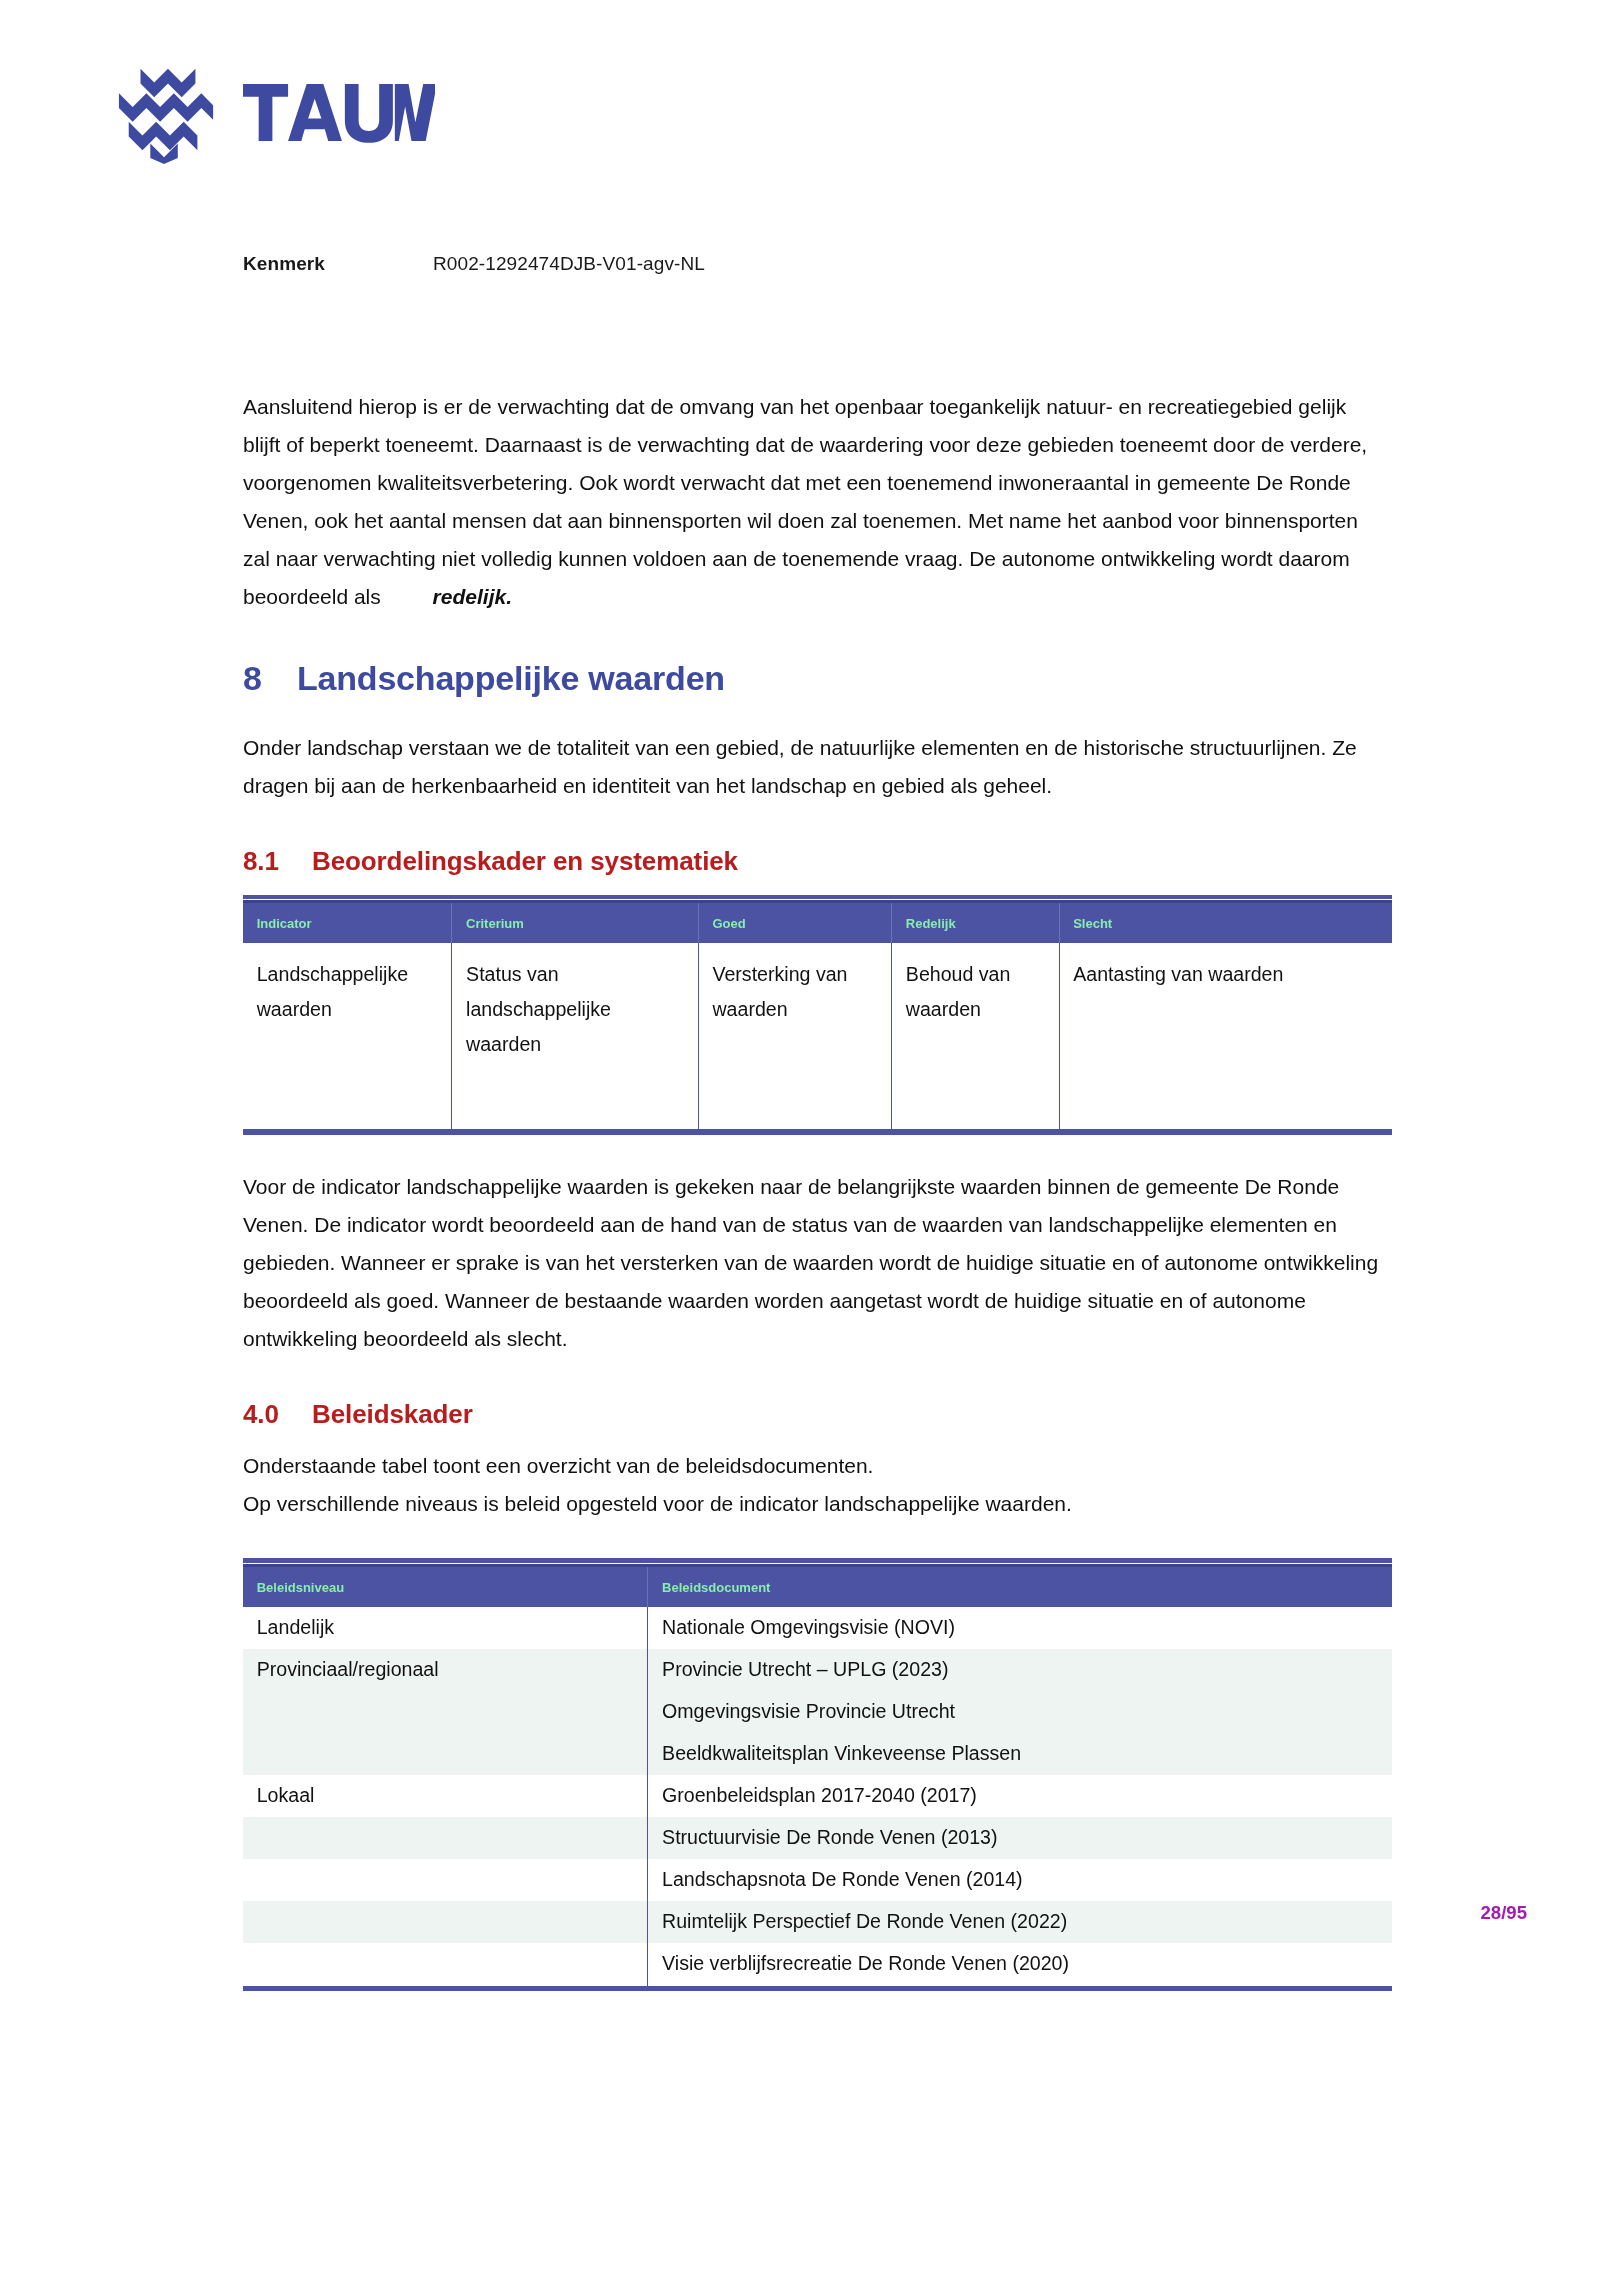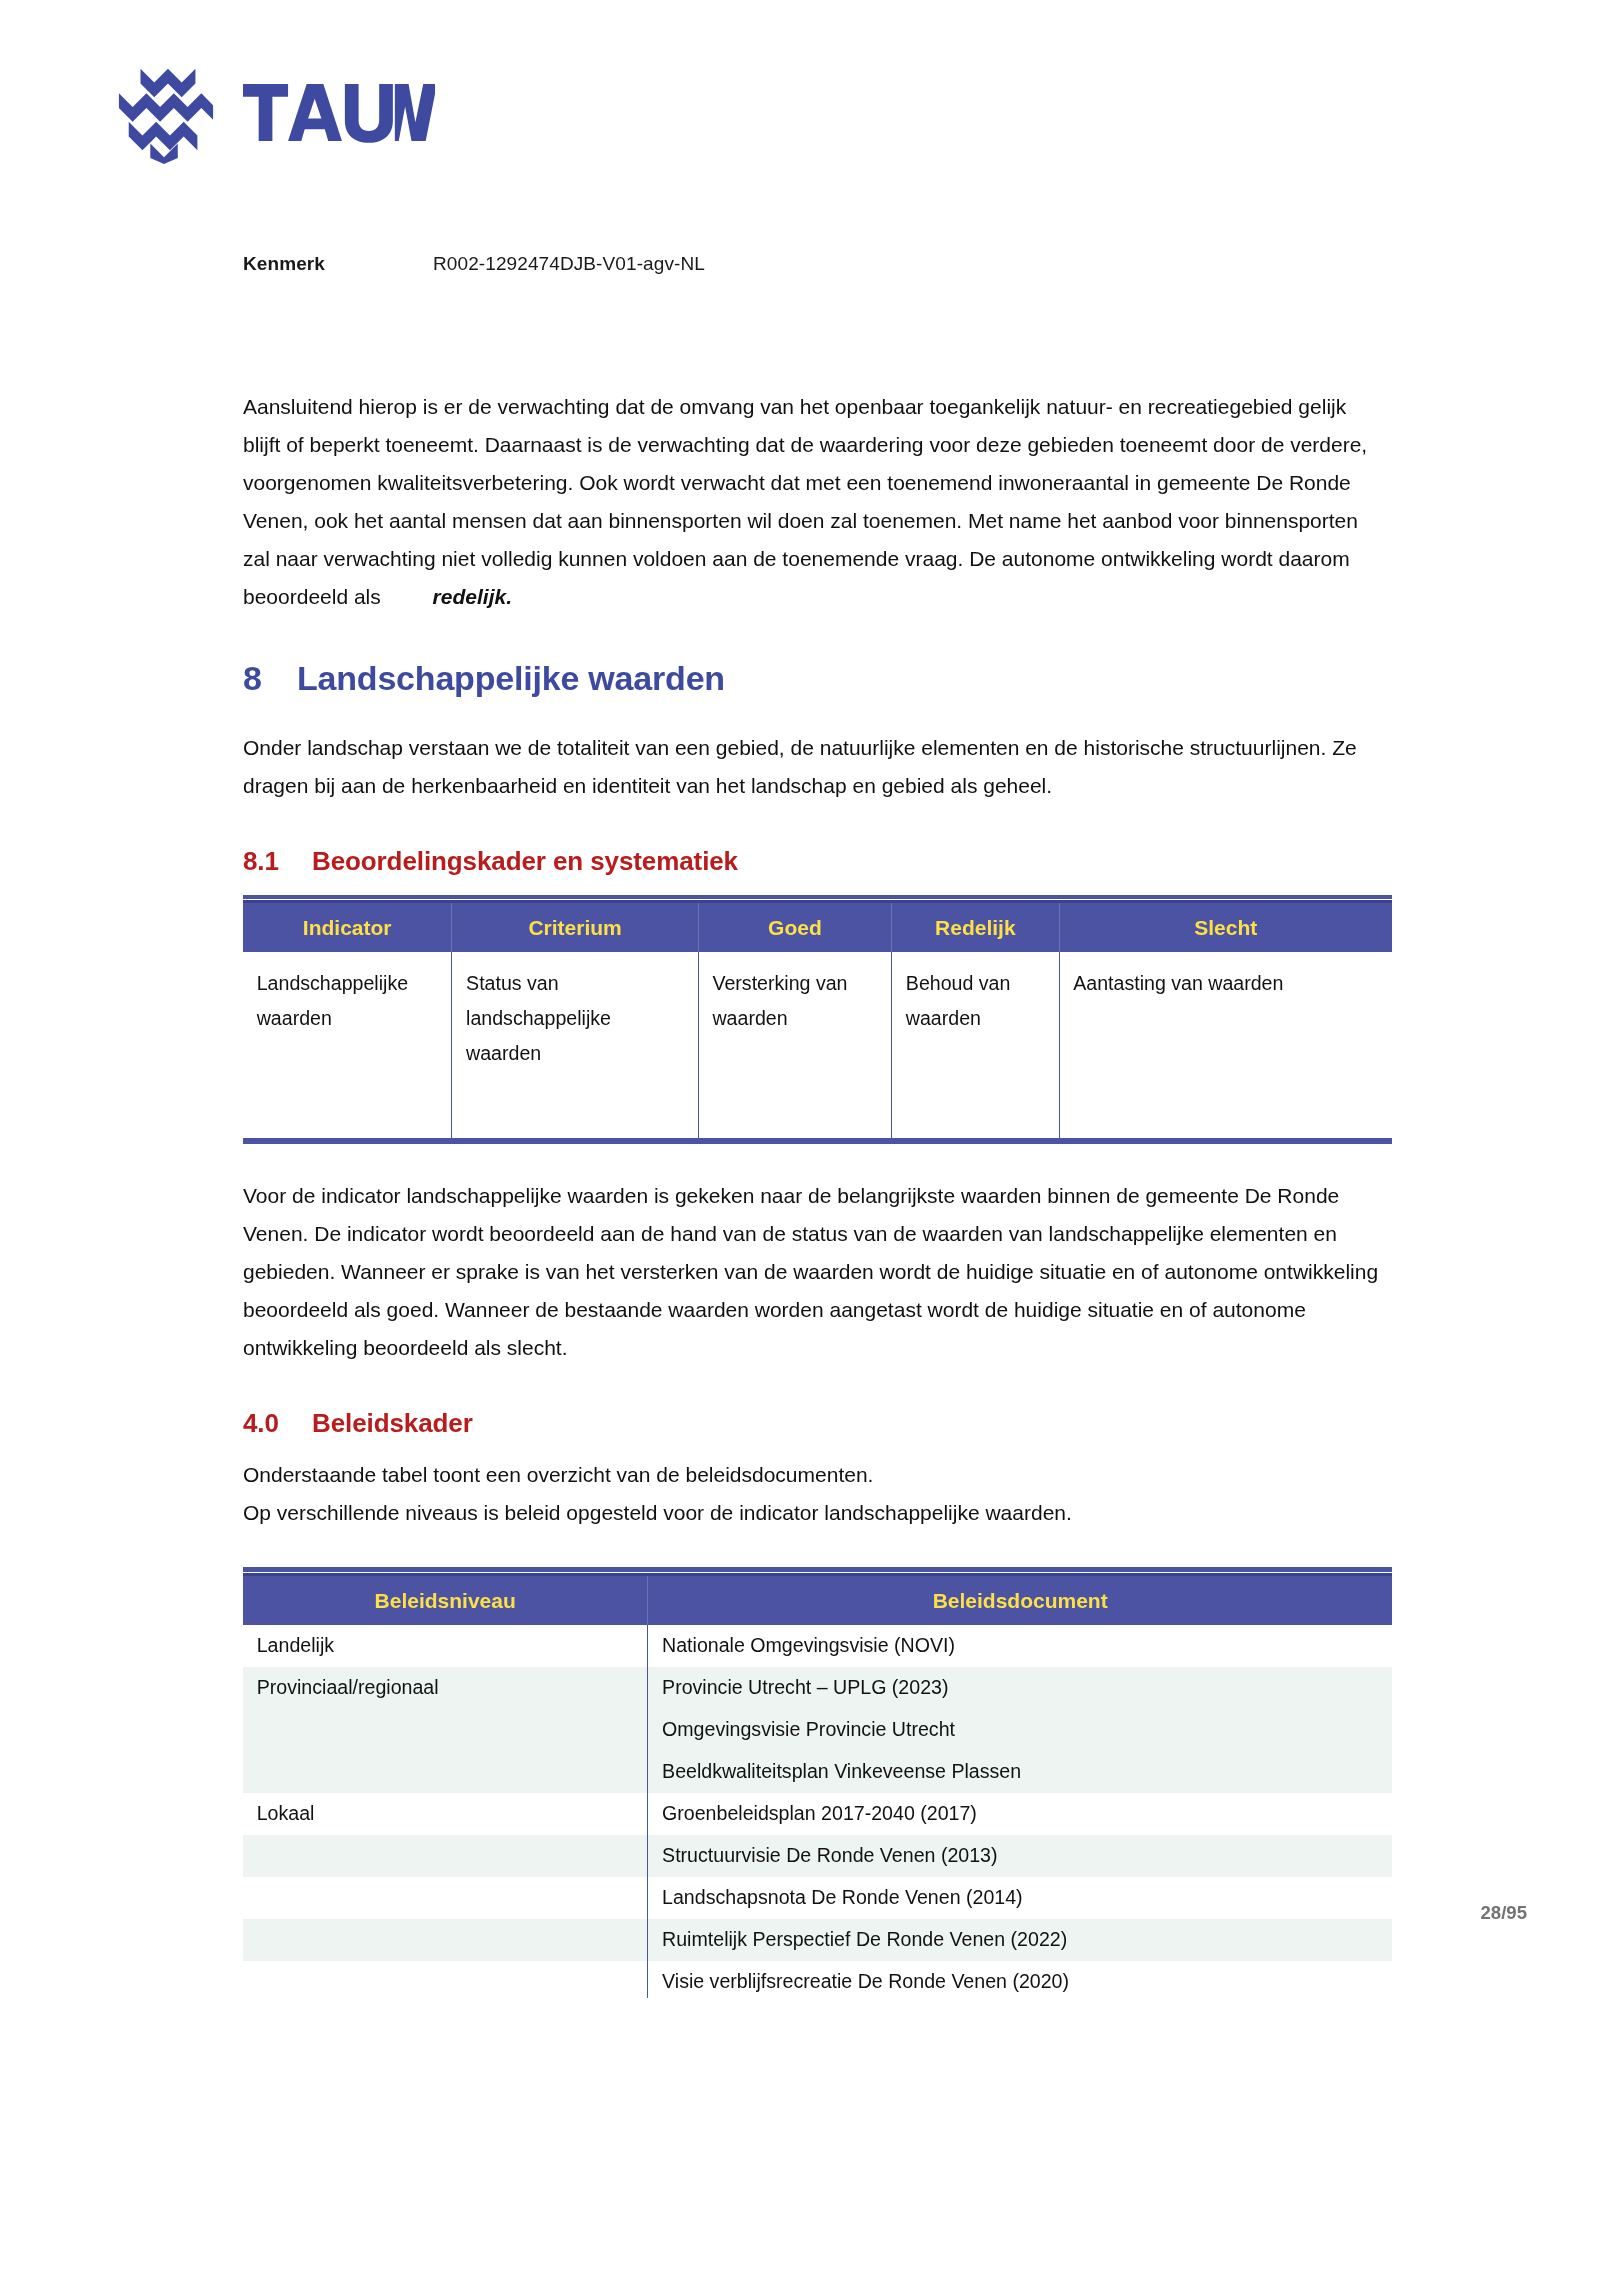--- a/index.html
+++ b/index.html
@@ -89,24 +89,24 @@
 
   
   table.doc-table {
     border-collapse: collapse;
     width: 1149px;
     table-layout: fixed;
     margin: 0;
   }
   table.doc-table thead th {
     background: #4b53a2;
-    color: #fde047;
-    font-size: 21px;
-    font-weight: bold;
-    text-align: center;
+    color: #86efac;
+    font-size: 13px;
+    font-weight: bold;
+    text-align: left;
     padding: 12.7px 13.7px 11.8px 13.7px;
     border: none;
     vertical-align: middle;
   }
   table.doc-table thead tr {
     border-top: 3.9px solid #3b4391;
   }
   table.doc-table tbody td {
     font-size: 19.6px;
     color: #121212;
@@ -156,21 +156,21 @@
   table.policy-table tbody tr.plain td { background: #ffffff; }
   .lvl-cell { vertical-align: top; }
 
   
   .page-number {
     position: absolute;
     right: 94px;
     bottom: 74px;
     font-size: 18.6px;
     font-weight: bold;
-    color: #737373;
+    color: #a21caf;
   }
 </style>
 </head>
 <body>
 
 <div class="page">
 
   <div class="logo-wrap">
     <svg class="logo-mark" viewBox="0 0 112 105" aria-hidden="true">
       <g fill="#3d4aa0">

